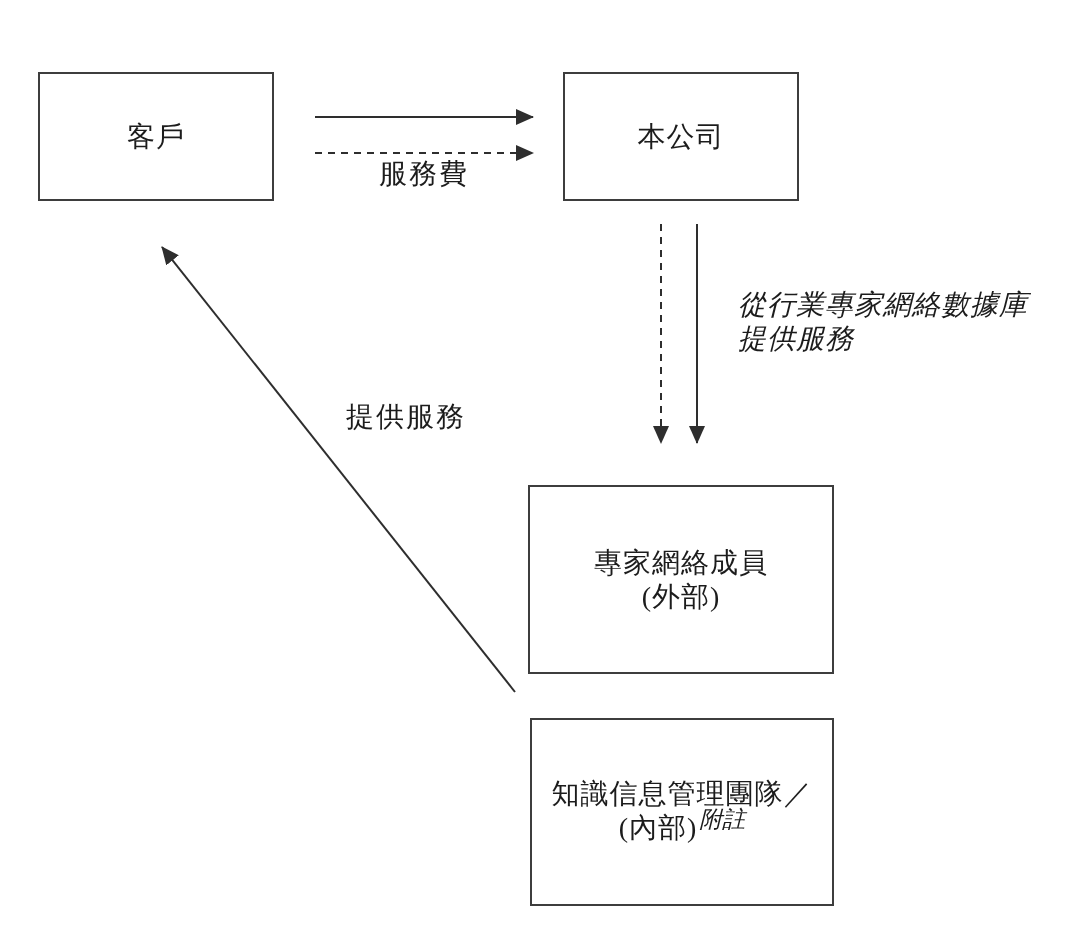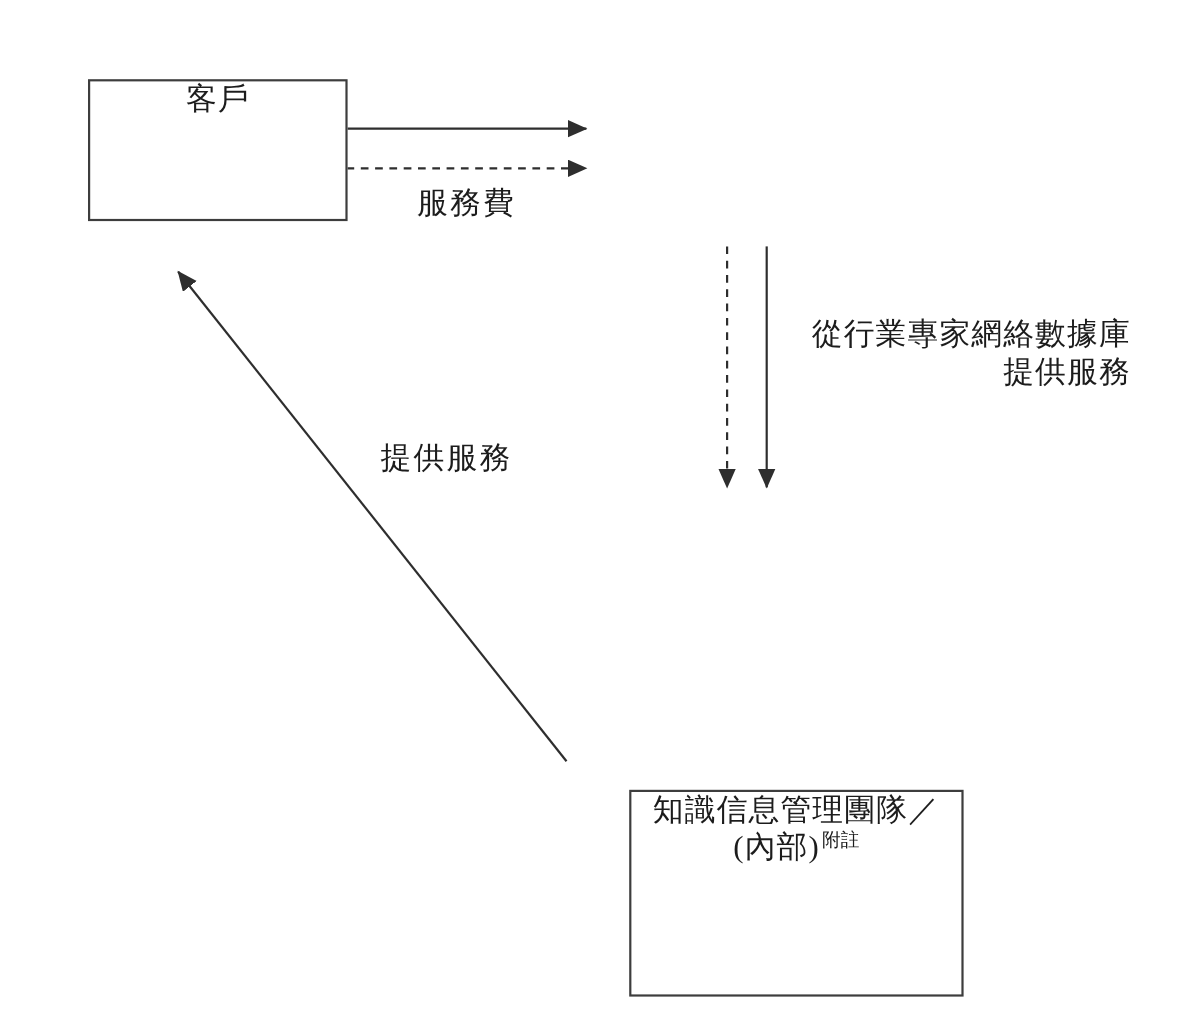--- a/index.html
+++ b/index.html
@@ -10,51 +10,52 @@
     font-family:"Liberation Serif","DejaVu Serif",serif;
     color:#1c1c1c;
     overflow:hidden;
   }
   .arrow-layer{position:absolute;left:0;top:0;width:1080px;height:940px;}
   .box{
     position:absolute;
     border:2px solid #3d3d3d;
     background:#ffffff;
     display:flex;flex-direction:column;
-    align-items:center;
+    align-items:center;justify-content:center;
     text-align:center;
     font-size:28px;line-height:34px;
     letter-spacing:1px;
-    margin-left:42px;
   }
   .box-customer{left:38px;top:72px;width:232px;height:125px;}
   .box-company{left:563px;top:72px;width:232px;height:125px;}
   .box-experts{left:528px;top:485px;width:302px;height:185px;}
   .box-team{left:530px;top:718px;width:300px;height:184px;}
   .flow-label{
     position:absolute;
     font-size:28px;line-height:34px;
     white-space:nowrap;
     transform:translate(-50%,-50%);
     letter-spacing:2px;
   }
   .lbl-service-request{left:440px;top:70px;}
-  .lbl-service-fee{left:424px;top:186px;}
+  .lbl-service-fee{left:424px;top:174px;}
   .lbl-expert-compensation{left:521px;top:343px;}
   .lbl-provide-service{left:406px;top:417px;}
   .lbl-select-block{
     position:absolute;
     left:883px;top:288px;
     transform:translateX(-50%);
     font-size:28px;line-height:34px;
-    text-align:right;white-space:nowrap;
+    text-align:left;white-space:nowrap;
     letter-spacing:1px;
+    font-style:italic;
   }
   .note-sup{
-    font-size:17px;
+    font-size:23px;
+    font-style:italic;
     position:relative;top:-10px;
     letter-spacing:0;
     margin-left:2px;
   }
 </style>
 </head>
 <body>
 
 <div class="diagram">
 
@@ -68,21 +69,28 @@
     <line x1="315" y1="153" x2="533" y2="153" stroke="#2e2e2e" stroke-width="2" stroke-dasharray="7 6" marker-end="url(#ah)"></line>
     <line x1="661" y1="224" x2="661" y2="443" stroke="#2e2e2e" stroke-width="2" stroke-dasharray="7 6" marker-end="url(#ah)"></line>
     <line x1="697" y1="224" x2="697" y2="443" stroke="#2e2e2e" stroke-width="2" marker-end="url(#ah)"></line>
     <line x1="515" y1="692" x2="162" y2="247" stroke="#2e2e2e" stroke-width="2" marker-end="url(#ah)"></line>
   </svg>
 
   <div class="box box-customer">
     <span>客戶</span>
   </div>
 
+  <div class="box box-company">
+    <span>本公司</span>
+  </div>
 
+  <div class="box box-experts">
+    <div>專家網絡成員</div>
+    <div>(外部)</div>
+  </div>
 
   <div class="box box-team">
     <div>知識信息管理團隊／</div>
     <div>
       <span>(內部)</span><span class="note-sup">附註</span>
     </div>
   </div>
 
 
   <div class="flow-label lbl-service-fee">服務費</div>

